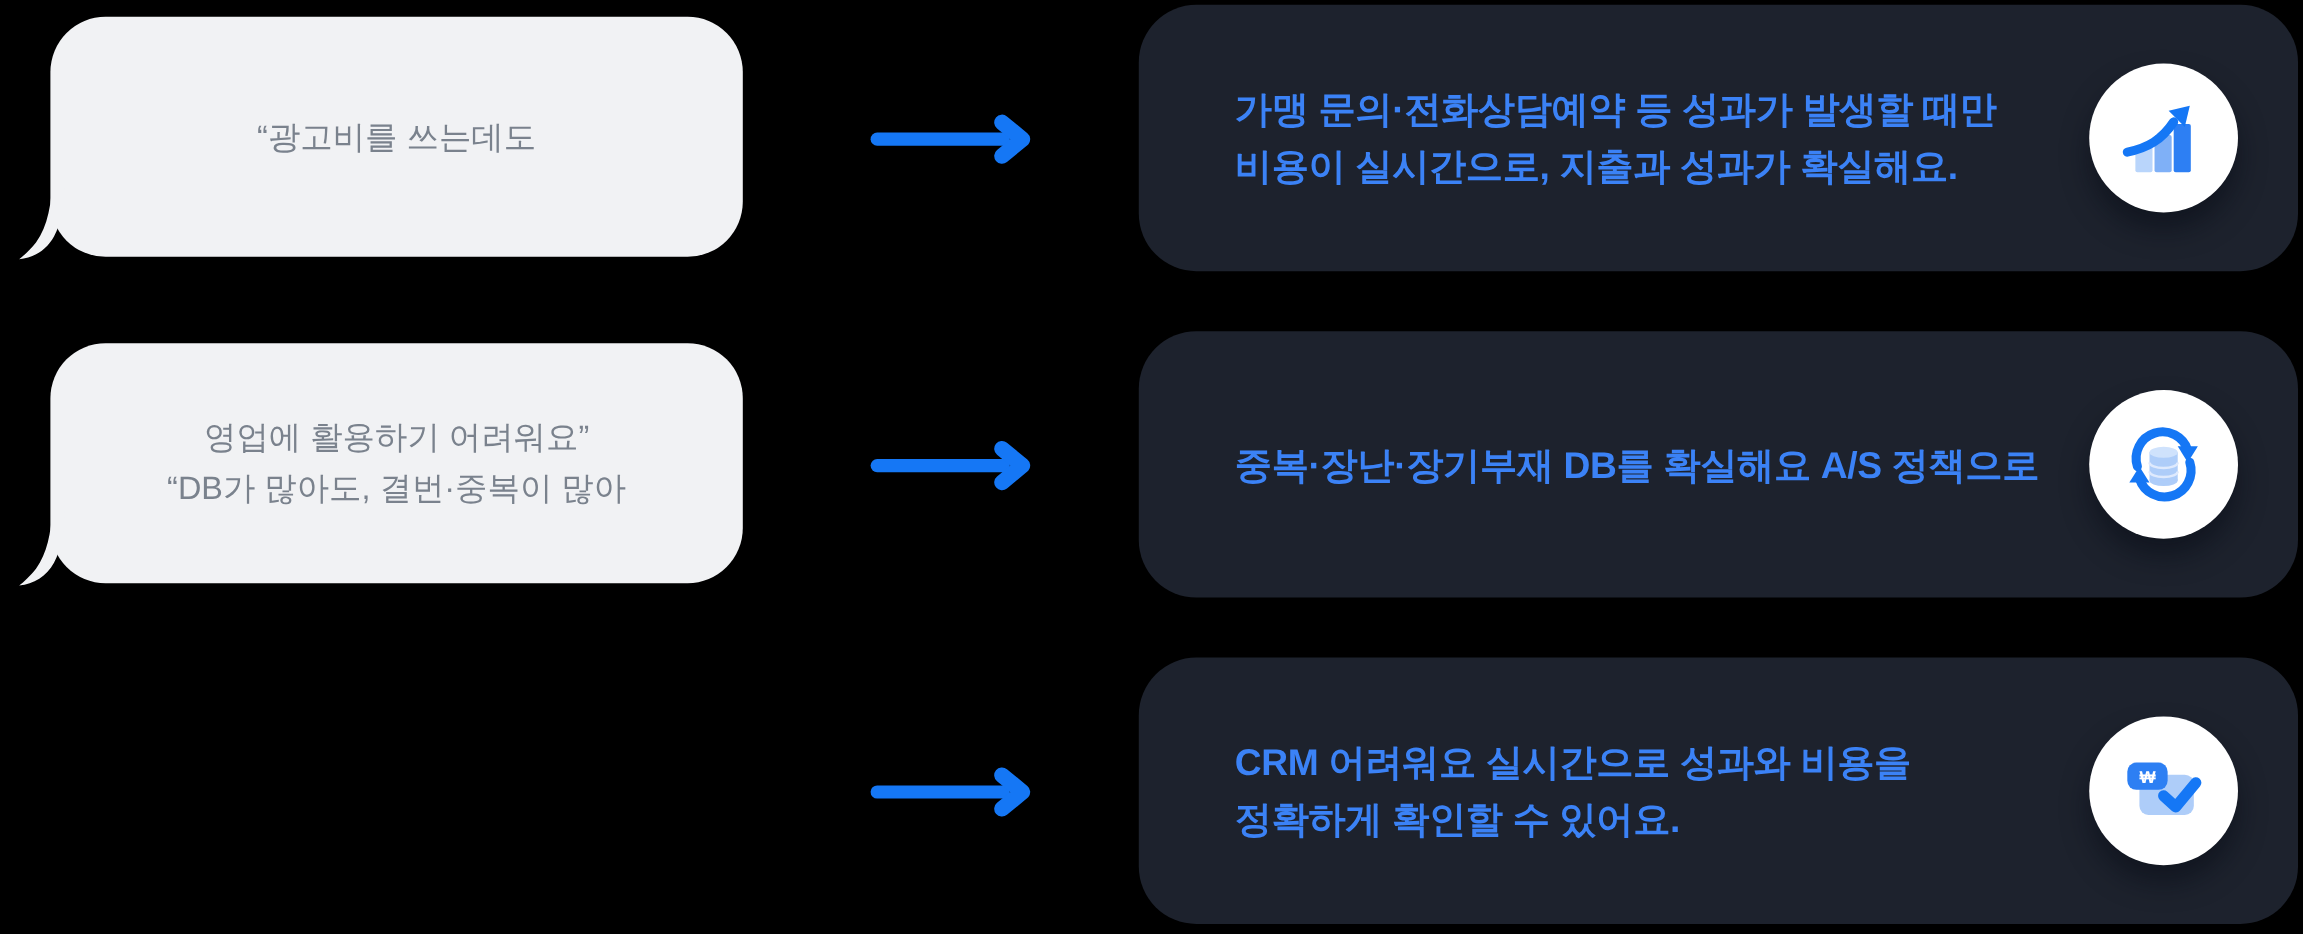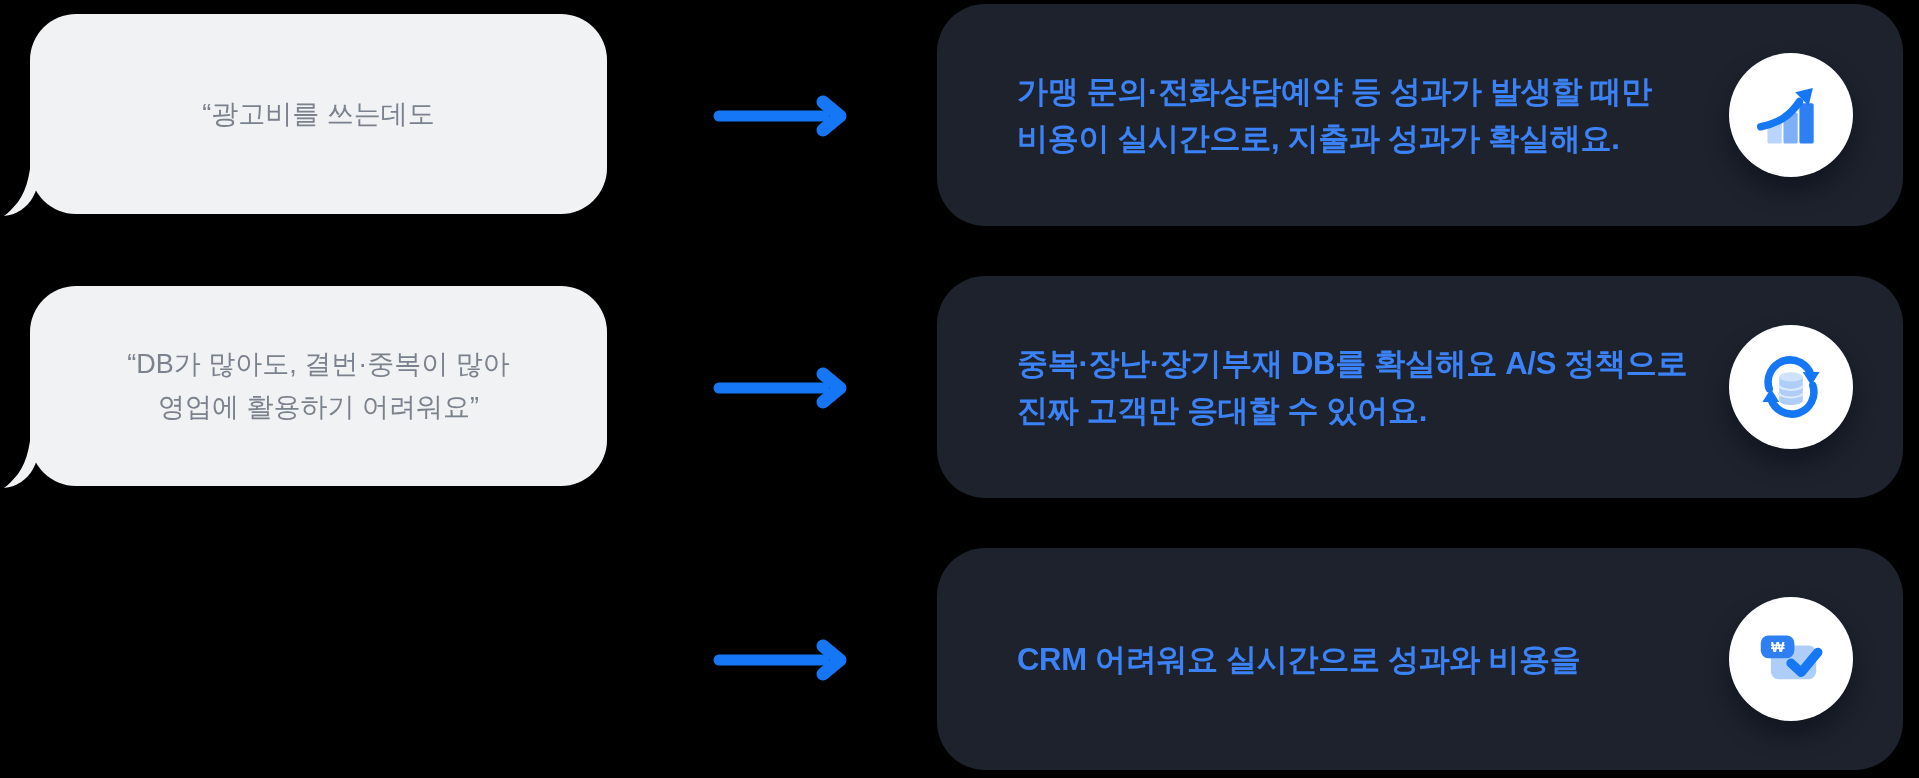--- a/index.html
+++ b/index.html
@@ -1,19 +1,19 @@
 <!DOCTYPE html>
 <html><head>
 <meta charset="utf-8">
 <style>
   html,body{margin:0;padding:0;background:#000;}
   body{width:1919px;height:778px;overflow:hidden;font-family:"Liberation Sans","DejaVu Sans",sans-serif;}
   .canvas{position:relative;width:1919px;height:778px;background:#000;}
 
-  .row{position:absolute;left:0;width:1747px;height:222px;}
+  .row{position:absolute;left:12px;width:1747px;height:222px;}
   .row-1{top:4px}
   .row-2{top:276px}
   .row-3{top:548px}
 
   
   .bubble{
     position:absolute;left:30px;top:10px;width:577px;height:200px;
     background:#F1F2F4;border-radius:46px;
     display:flex;flex-direction:column;align-items:center;justify-content:center;
     text-align:center;font-size:27px;line-height:43px;font-weight:500;color:#7A828D;
@@ -71,32 +71,31 @@
         </svg>
       </div>
     </div>
   </section>
 
   <section class="row row-2">
     <div class="bubble">
       <svg class="tail" viewBox="0 0 60 78">
         <path d="M30 6 C29 30 26 48 16 62 C11 68 6 73 2 76 C14 75 25 68 31 57 C37 46 40 30 40 12 L40 6 Z" fill="#F1F2F4"></path>
       </svg>
+      <span class="line">영업에 활용하기 어려워요”</span>
       <span class="line">“DB가 많아도, 결번·중복이 많아</span>
-      <span class="line">영업에 활용하기 어려워요”</span>
     </div>
 
     <svg class="arrow" viewBox="0 0 140 52">
       <line x1="7" y1="26" x2="112" y2="26" stroke="#1577F5" stroke-width="11" stroke-linecap="round"></line>
       <path d="M111 12 L128 26 L111 40" fill="none" stroke="#1577F5" stroke-width="13" stroke-linecap="round" stroke-linejoin="round"></path>
     </svg>
 
     <div class="card">
       <span class="line">중복·장난·장기부재 DB를 확실해요 A/S 정책으로</span>
-      <span class="line">진짜 고객만 응대할 수 있어요.</span>
       <div class="icon-circle">
         <svg viewBox="0 0 100 100">
           <ellipse cx="50" cy="66" rx="14" ry="5.5" fill="#AECDF9"></ellipse>
           <rect x="36" y="38" width="28" height="28" fill="#AECDF9"></rect>
           <ellipse cx="50" cy="38" rx="14" ry="5.5" fill="#CFE2FC"></ellipse>
           <path d="M36 48 A14 5.5 0 0 0 64 48" fill="none" stroke="#DFEAFD" stroke-width="2.5"></path>
           <path d="M36 57 A14 5.5 0 0 0 64 57" fill="none" stroke="#DFEAFD" stroke-width="2.5"></path>
           <path d="M24 52 A26 26 0 0 1 74 36" fill="none" stroke="#1577F5" stroke-width="9" stroke-linecap="round"></path>
           <path d="M64 32 L84 32 L74 48 Z" fill="#1577F5"></path>
           <path d="M76 48 A26 26 0 0 1 26 64" fill="none" stroke="#1577F5" stroke-width="9" stroke-linecap="round"></path>
@@ -108,20 +107,21 @@
 
   <section class="row row-3">
 
     <svg class="arrow" viewBox="0 0 140 52">
       <line x1="7" y1="26" x2="112" y2="26" stroke="#1577F5" stroke-width="11" stroke-linecap="round"></line>
       <path d="M111 12 L128 26 L111 40" fill="none" stroke="#1577F5" stroke-width="13" stroke-linecap="round" stroke-linejoin="round"></path>
     </svg>
 
     <div class="card">
       <span class="line">CRM 어려워요 실시간으로 성과와 비용을</span>
+      <span class="line">정확하게 확인할 수 있어요.</span>
       <div class="icon-circle">
         <svg viewBox="0 0 100 100">
           <rect x="26" y="34" width="54" height="40" rx="9" fill="#AECDF9"></rect>
           <rect x="14" y="22" width="40" height="27" rx="9" fill="#2D7FF3"></rect>
           <text x="34" y="42" text-anchor="middle" font-size="17" font-weight="bold" fill="#FFFFFF" font-family="Liberation Sans, DejaVu Sans, sans-serif">₩</text>
           <path d="M50 55 L62 66 L82 42" fill="none" stroke="#1577F5" stroke-width="11" stroke-linecap="round" stroke-linejoin="round"></path>
         </svg>
       </div>
     </div>
   </section>

